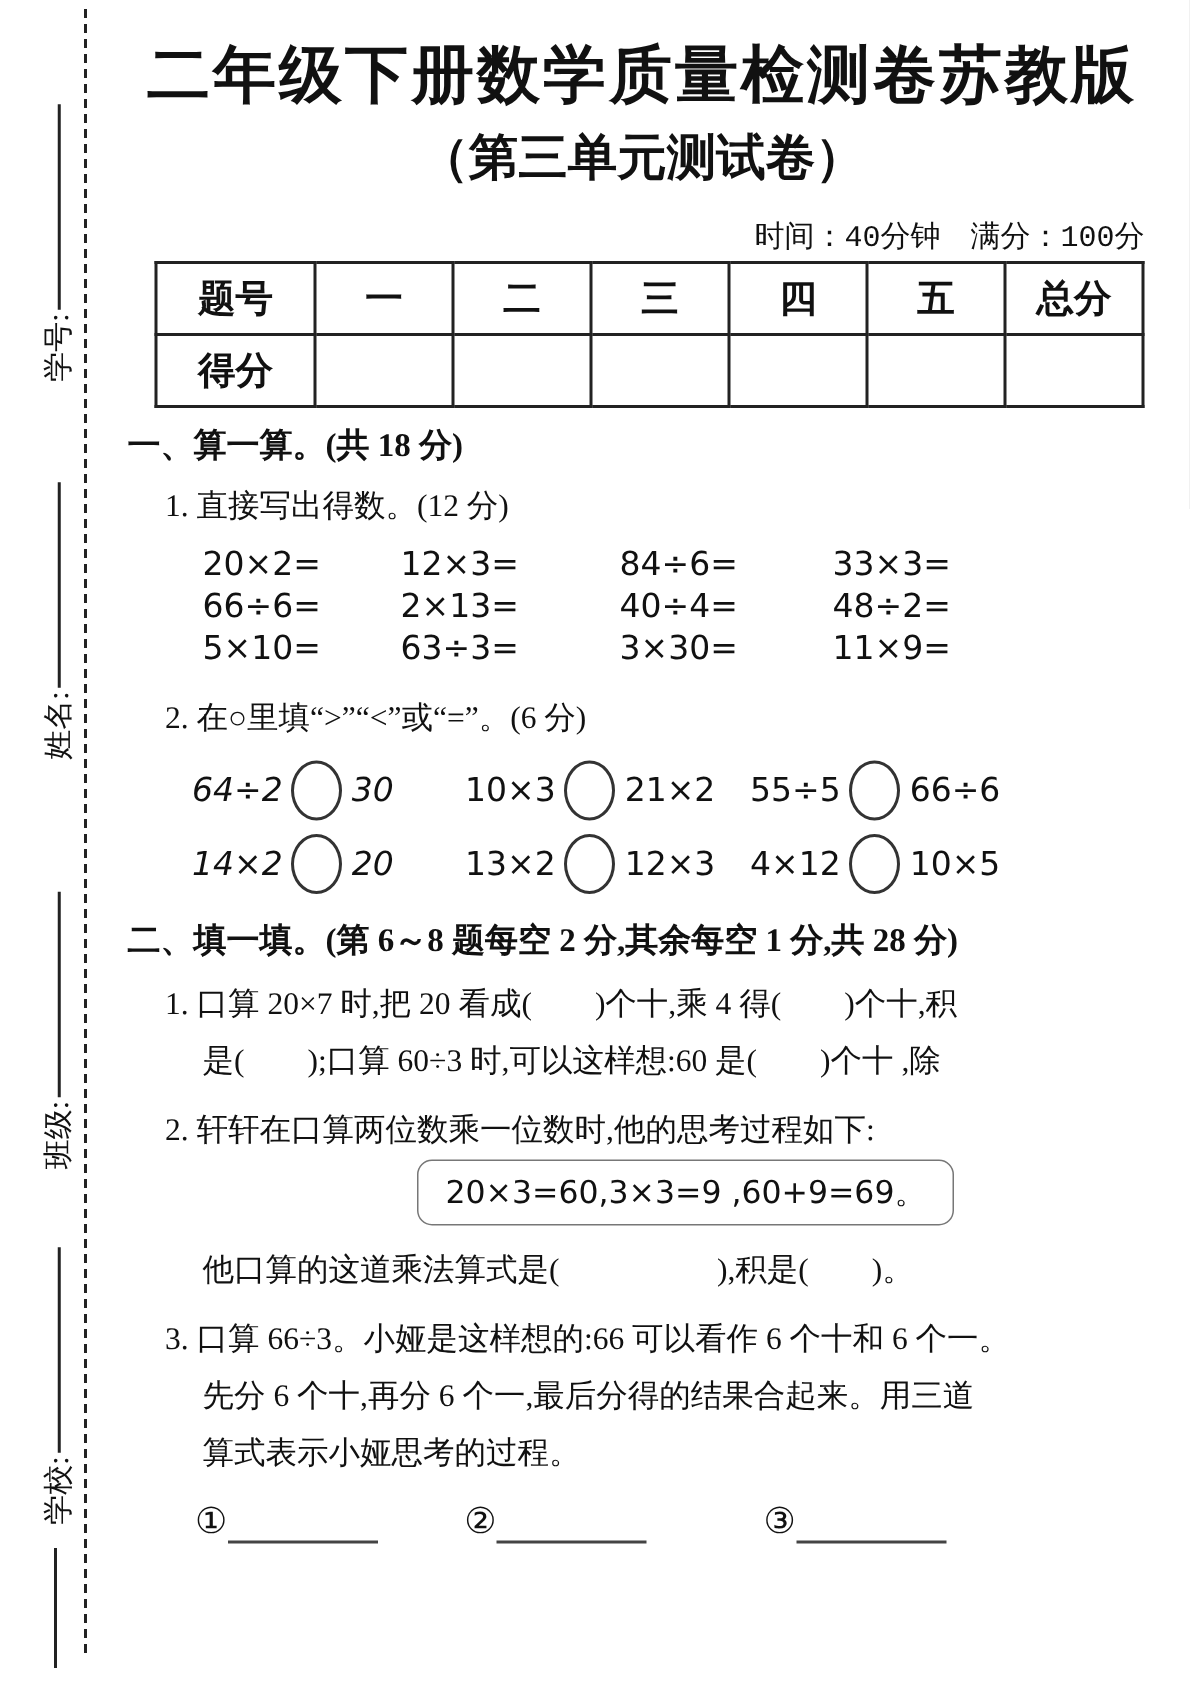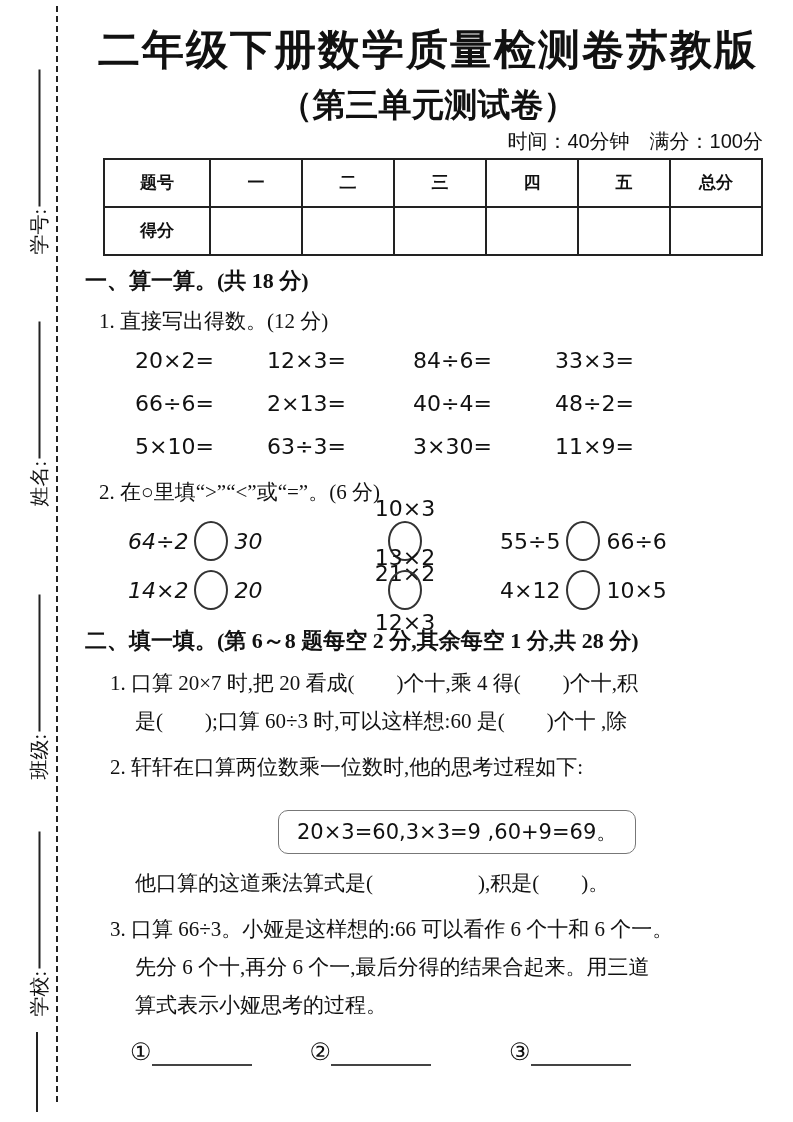--- a/index.html
+++ b/index.html
@@ -36,60 +36,60 @@
   .title{
     margin-top:20px;
     text-align:center;font-size:42px;font-weight:900;letter-spacing:2px;
     font-family:"DejaVu Sans", sans-serif;line-height:1.25;
   }
   .subtitle{
     margin-top:6px;text-align:center;font-size:33px;font-weight:900;
     font-family:"DejaVu Sans", sans-serif;
   }
   .meta{
-    margin-right:8px;text-align:right;font-size:20px;
-    font-family:Liberation Sans, sans-serif;
+    margin-top:16px;margin-right:8px;text-align:right;font-size:20px;
+    font-family:Liberation Mono, monospace;
   }
   table.score{
     margin-left:18px;margin-top:3px;
     width:660px;border-collapse:collapse;table-layout:fixed;
   }
   table.score td{
     border:2px solid #222;height:44px;text-align:center;
-    font-size:17px;font-weight:bold;
+    font-size:25px;font-weight:bold;
   }
   table.score td:first-child{width:15.5%;}
   .sec-heading{
     margin-top:10px;font-size:22px;font-weight:bold;
   }
-  .q-label{margin-top:11px;margin-left:14px;font-size:21px;}
+  .q-label{margin-top:11px;margin-left:25px;font-size:21px;}
   .problems{
     display:grid;grid-template-columns:132px 146px 142px 1fr;
-    padding-left:50px;margin-top:14px;row-gap:19px;
+    padding-left:50px;margin-top:14px;row-gap:4px;
     font-family:"DejaVu Sans", sans-serif;font-size:22px;line-height:24px;
   }
   .cmp-row{
     display:flex;align-items:center;padding-left:43px;height:47px;margin-top:2px;
     font-family:"DejaVu Sans", sans-serif;font-size:22px;
   }
   .cmp-item{display:flex;align-items:center;}
   .cmp-item:nth-child(1){width:182px;font-style:italic;}
-  .cmp-item:nth-child(2){width:190px;flex-direction:column;}
+  .cmp-item:nth-child(2){width:190px;}
   .circle{
     display:inline-block;width:34px;height:40px;
     border:2px solid #333;border-radius:50%;
     margin:0 6px;box-sizing:border-box;
   }
   .fill-line{font-size:21px;line-height:38px;}
   .indent1{padding-left:25px;}
   .indent2{padding-left:50px;}
   .mt8{margin-top:8px;}
   .mt10{margin-top:10px;}
   .thought-box{
-    display:inline-block;margin-left:193px;margin-top:24px;
+    display:inline-block;margin-left:193px;margin-top:1px;
     border:1.5px solid #777;border-radius:10px;
     padding:7px 18px;font-family:"DejaVu Sans", sans-serif;font-size:21px;
   }
   .answers{
     display:flex;align-items:flex-end;padding-left:45px;margin-top:12px;
     font-size:24px;height:30px;
   }
   .answer-item{display:flex;align-items:flex-end;}
   .answer-item .answer-blank{
     display:inline-block;width:100px;border-bottom:2px solid #444;height:24px;

